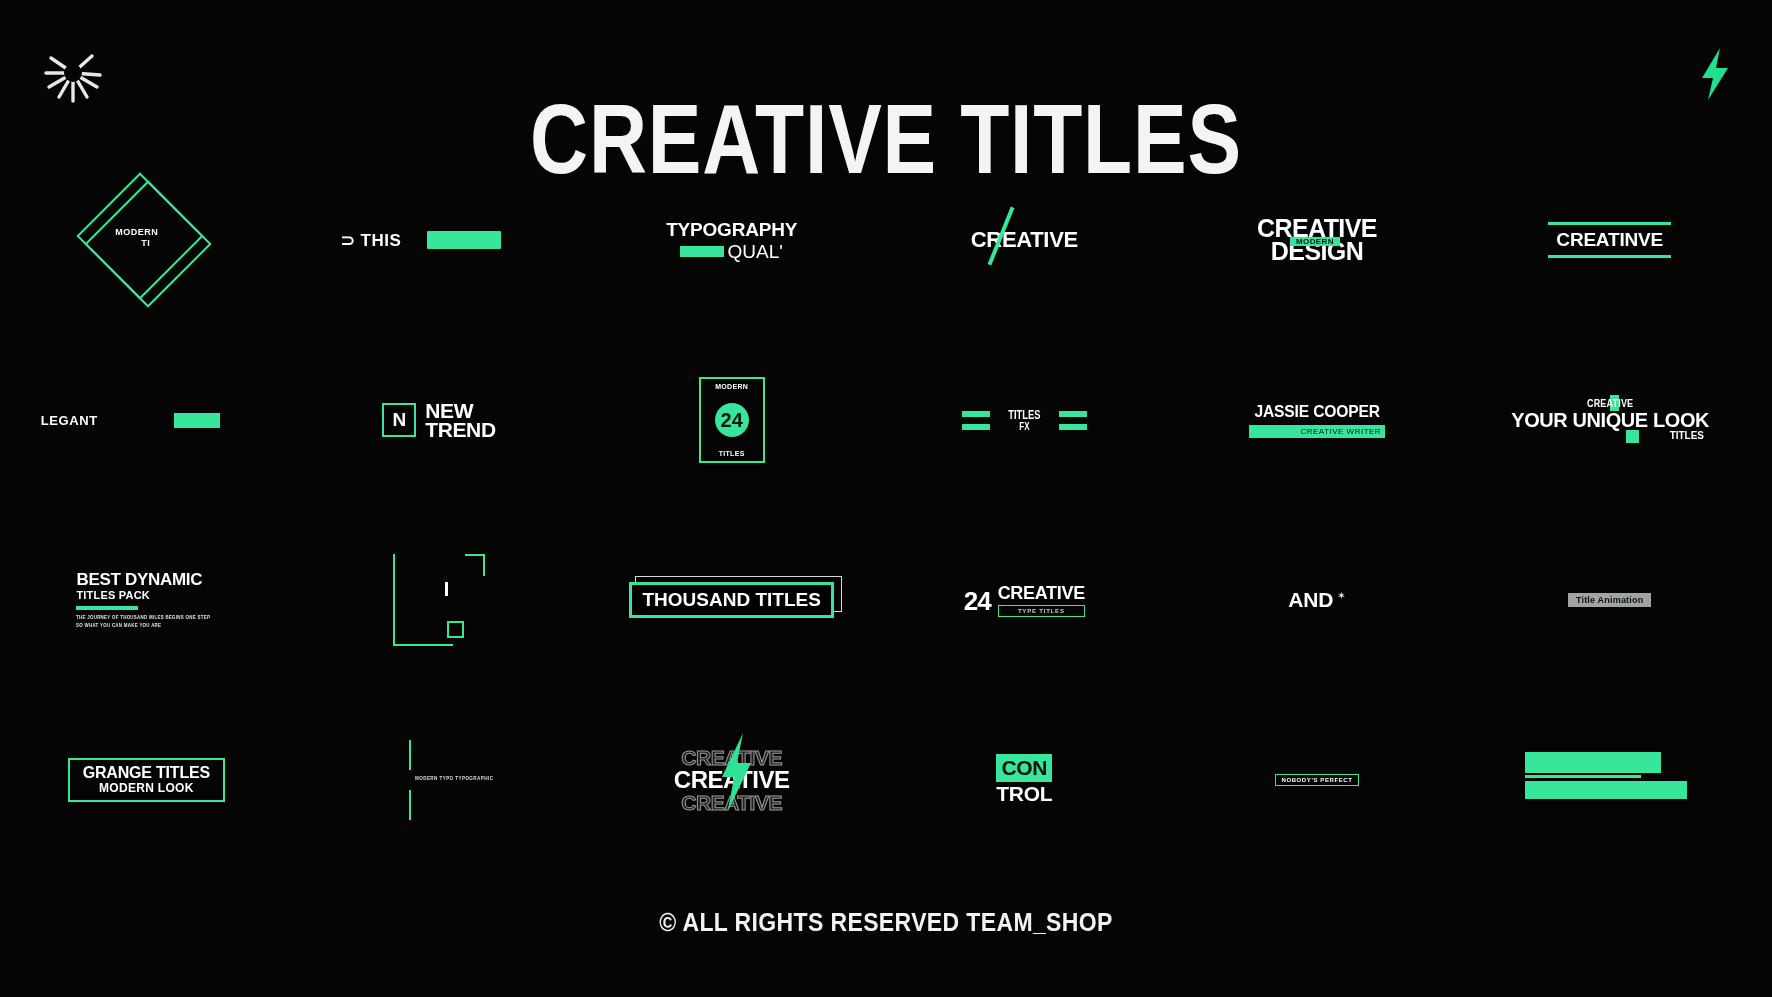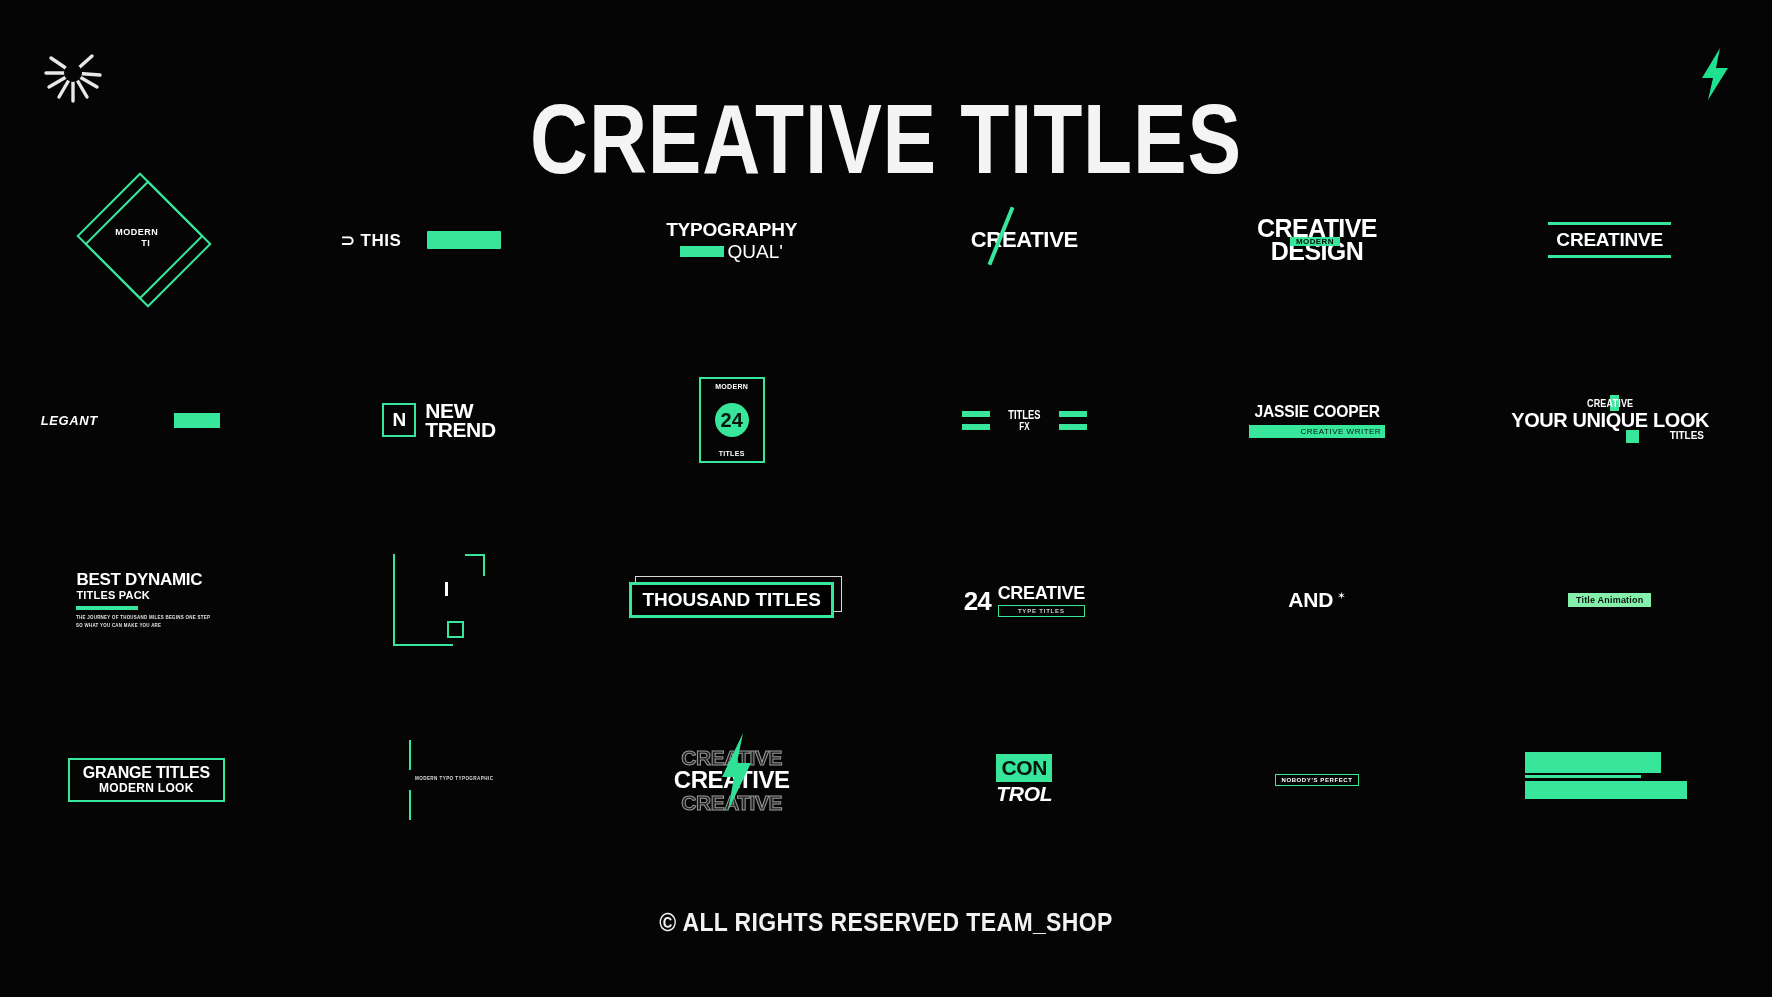--- a/index.html
+++ b/index.html
@@ -77,21 +77,21 @@
              background:#37e69a;color:#06120c;font-size:8px;font-weight:700;
              padding:1px 6px;letter-spacing:.4px;}
 
   
   .cl{position:relative;padding:7px 8px;}
   .cl .t{font-size:19px;font-weight:700;letter-spacing:-.2px;}
   .cl .ln{position:absolute;left:0;right:0;height:3px;background:#37e69a;}
   .cl .ln.top{top:0;} .cl .ln.bot{bottom:0;}
 
   
-  .r2c1{display:flex;align-items:flex-end;gap:76px;transform:translateX(-16px);font-style:italic;}
+  .r2c1{display:flex;align-items:flex-end;gap:76px;transform:translateX(-16px);}
   .r2c1 .txt{font-size:13px;font-weight:700;letter-spacing:.6px;}
   .r2c1 .bar{width:46px;height:15px;background:#37e69a;}
 
   
   .nt{display:flex;align-items:center;gap:9px;}
   .nt .box{width:30px;height:30px;border:2px solid #37e69a;display:flex;
            align-items:center;justify-content:center;font-size:19px;font-weight:700;}
   .nt .st{line-height:.92;text-align:left;}
   .nt .st div{font-size:21px;font-weight:700;letter-spacing:-.4px;}
 
@@ -161,21 +161,21 @@
   .tc .rt .tag{margin-top:3px;border:1px solid #37e69a;font-size:6px;
                font-weight:700;letter-spacing:.8px;padding:2px 0;text-align:center;
                color:#cfcfcf;}
 
   
   .andw{display:flex;align-items:flex-start;gap:4px;}
   .andw .a{font-size:21px;font-weight:700;letter-spacing:-.2px;}
   .andw .star{font-size:10px;margin-top:2px;}
 
   
-  .ta{background:#86efac;color:#06150d;font-size:9px;font-weight:700;
+  .ta{background:#a3a3a3;color:#06150d;font-size:9px;font-weight:700;
       padding:2px 8px;letter-spacing:.2px;}
 
   
   .gt{border:2px solid #37e69a;padding:5px 13px;text-align:center;line-height:1.05;}
   .gt .l1{font-size:16px;font-weight:700;letter-spacing:-.2px;}
   .gt .l2{font-size:12px;font-weight:700;letter-spacing:.3px;}
 
   
   .tl{position:relative;width:60px;height:80px;}
   .tl .v{position:absolute;left:0;width:2px;background:#37e69a;}
@@ -188,21 +188,21 @@
   .cb{position:relative;line-height:1;text-align:center;}
   .cb .g{font-size:21px;font-weight:700;letter-spacing:-.5px;color:#1f1f1f;
          -webkit-text-stroke:1px #9a9a9a;}
   .cb .m{font-size:24px;font-weight:700;letter-spacing:-.5px;color:#fff;}
   .cb .bolt{position:absolute;left:50%;top:-14px;transform:translateX(-40%);}
 
   
   .ctl{display:flex;align-items:center;flex-direction:column;}
   .ctl .a{background:#37e69a;color:#06150d;font-size:21px;font-weight:700;
           padding:2px 5px;letter-spacing:-.3px;}
-  .ctl .b{font-size:21px;font-weight:700;letter-spacing:-.3px;padding-left:0;font-style:italic;}
+  .ctl .b{font-size:21px;font-weight:700;letter-spacing:-.3px;padding-left:0;}
 
   
   .np{border:1px solid #37e69a;padding:2px 5px;font-size:6px;font-weight:700;
       letter-spacing:.6px;}
 
   
   .sb{position:relative;width:170px;height:56px;}
   .sb .b{position:absolute;background:#37e69a;}
   .sb .b1{left:0;top:0;width:136px;height:21px;}
   .sb .b2{left:0;top:23px;width:116px;height:3px;}

